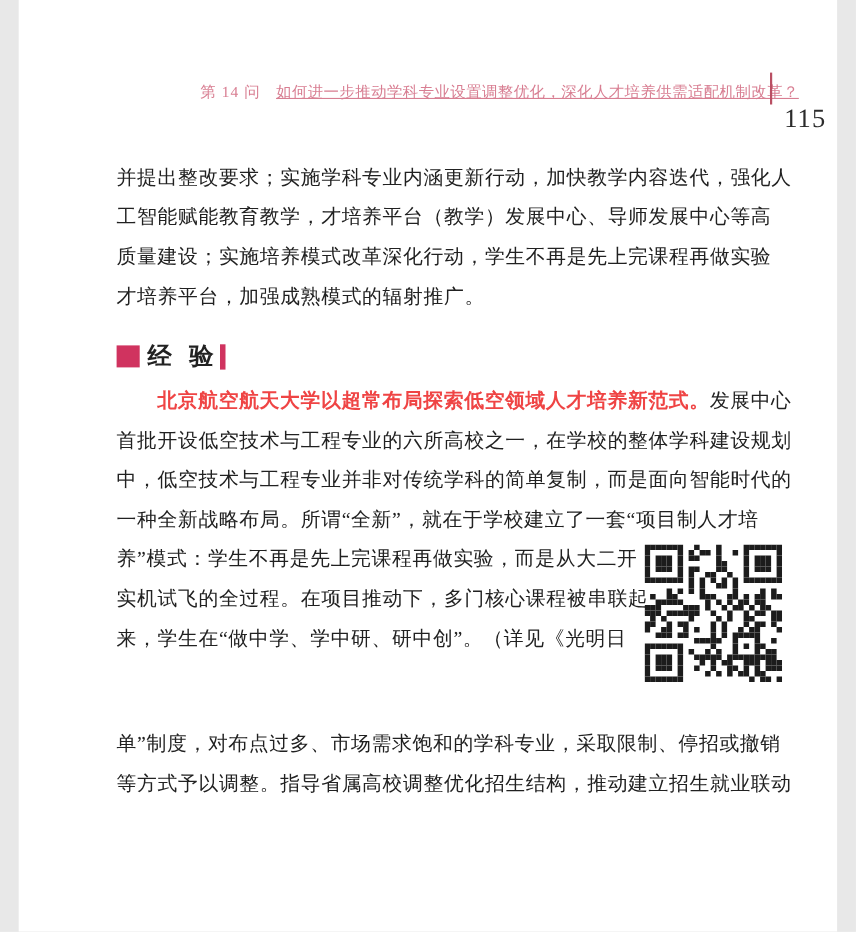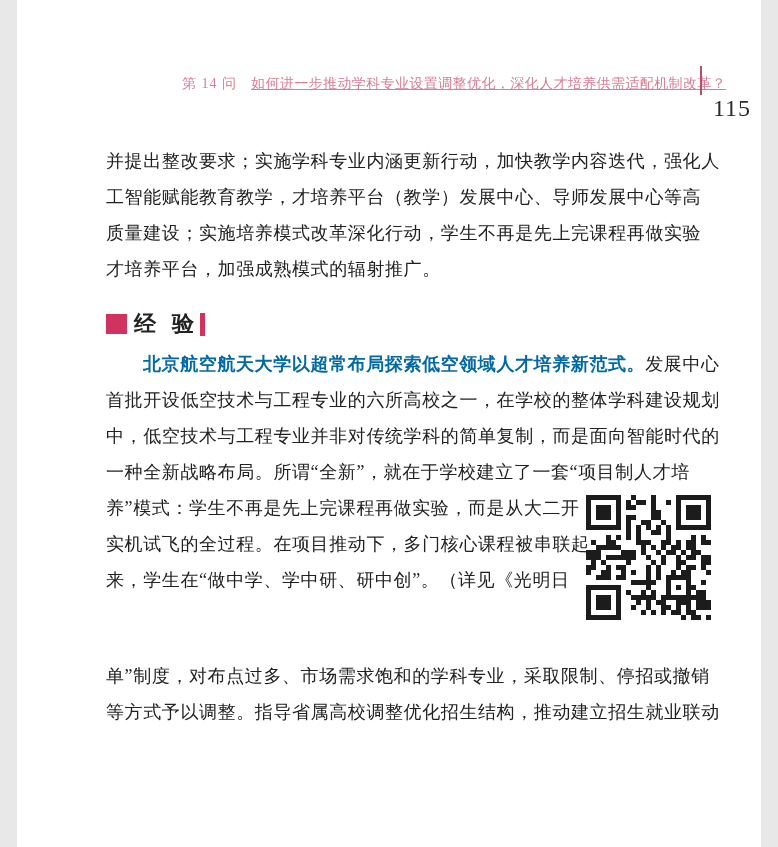--- a/index.html
+++ b/index.html
@@ -32,21 +32,21 @@
   
   .para { position:absolute; left:89px; }
   .textline {
     height:36px; line-height:36px;
     font-size:18px; letter-spacing:0.6px;
     white-space:nowrap; color:#212121;
   }
   .indent { padding-left:37px; }
   .bold-lead {
     font-family:Liberation Sans, sans-serif;
-    font-weight:700; color:#0369a1;margin-top:20px;
+    font-weight:700; color:#ef4444;margin-top:20px;
   }
   #p1 { top:143px; }
   #p2 { top:346px; }
   #p3 { top:658px; }
   
   .section-header {
     position:absolute; left:89px; top:310px;
     display:flex; align-items:center; height:28px;
   }
   .section-marker {

